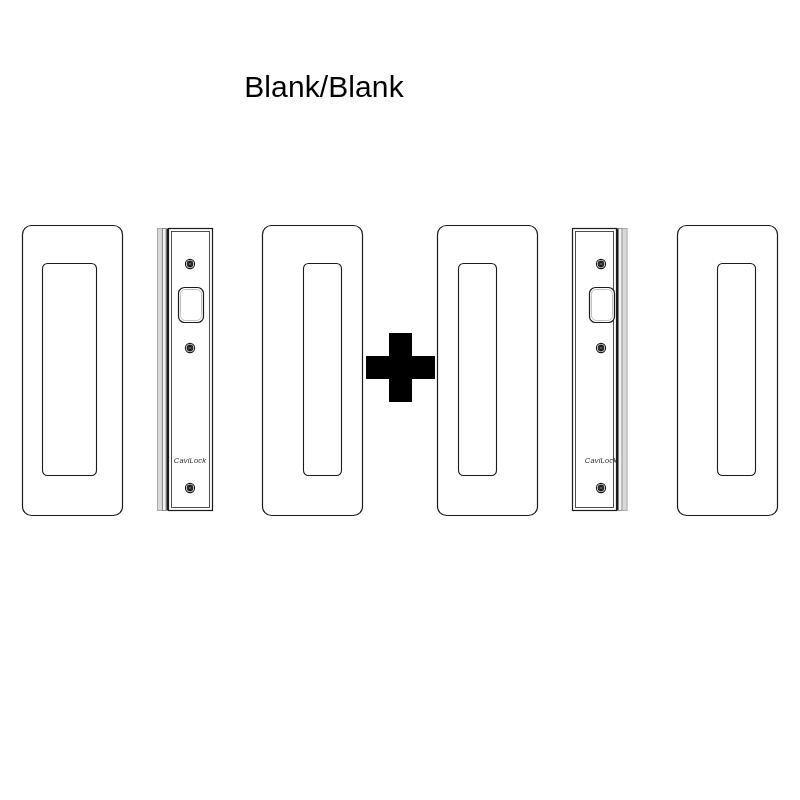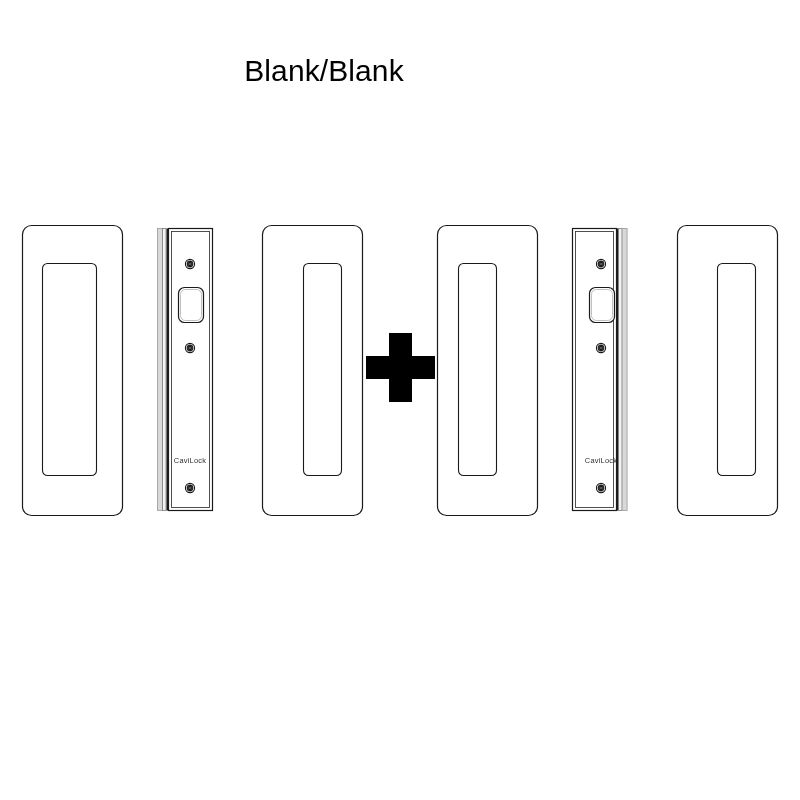--- a/index.html
+++ b/index.html
@@ -19,40 +19,41 @@
     width: 800px;
     height: 800px;
     overflow: hidden;
     background: #ffffff;
   }
 
   
   .title-block {
     position: absolute;
     left: 0;
-    top: 52px;
+    top: 68px;
     width: 648px;
     text-align: center;
     line-height: 1.28;
   }
   .title-line {
     display: block;
     font-size: 30px;
     color: #000000;
     letter-spacing: 0.1px;
     white-space: pre;
   }
 
   
   .stage {
     position: absolute;
     left: 0;
     top: 0;
     width: 800px;
     height: 800px;
+    font-style: italic;
   }
   .stage svg {
     display: block;
     width: 800px;
     height: 800px;
   }
 
   
   .outline {
     fill: #ffffff;

